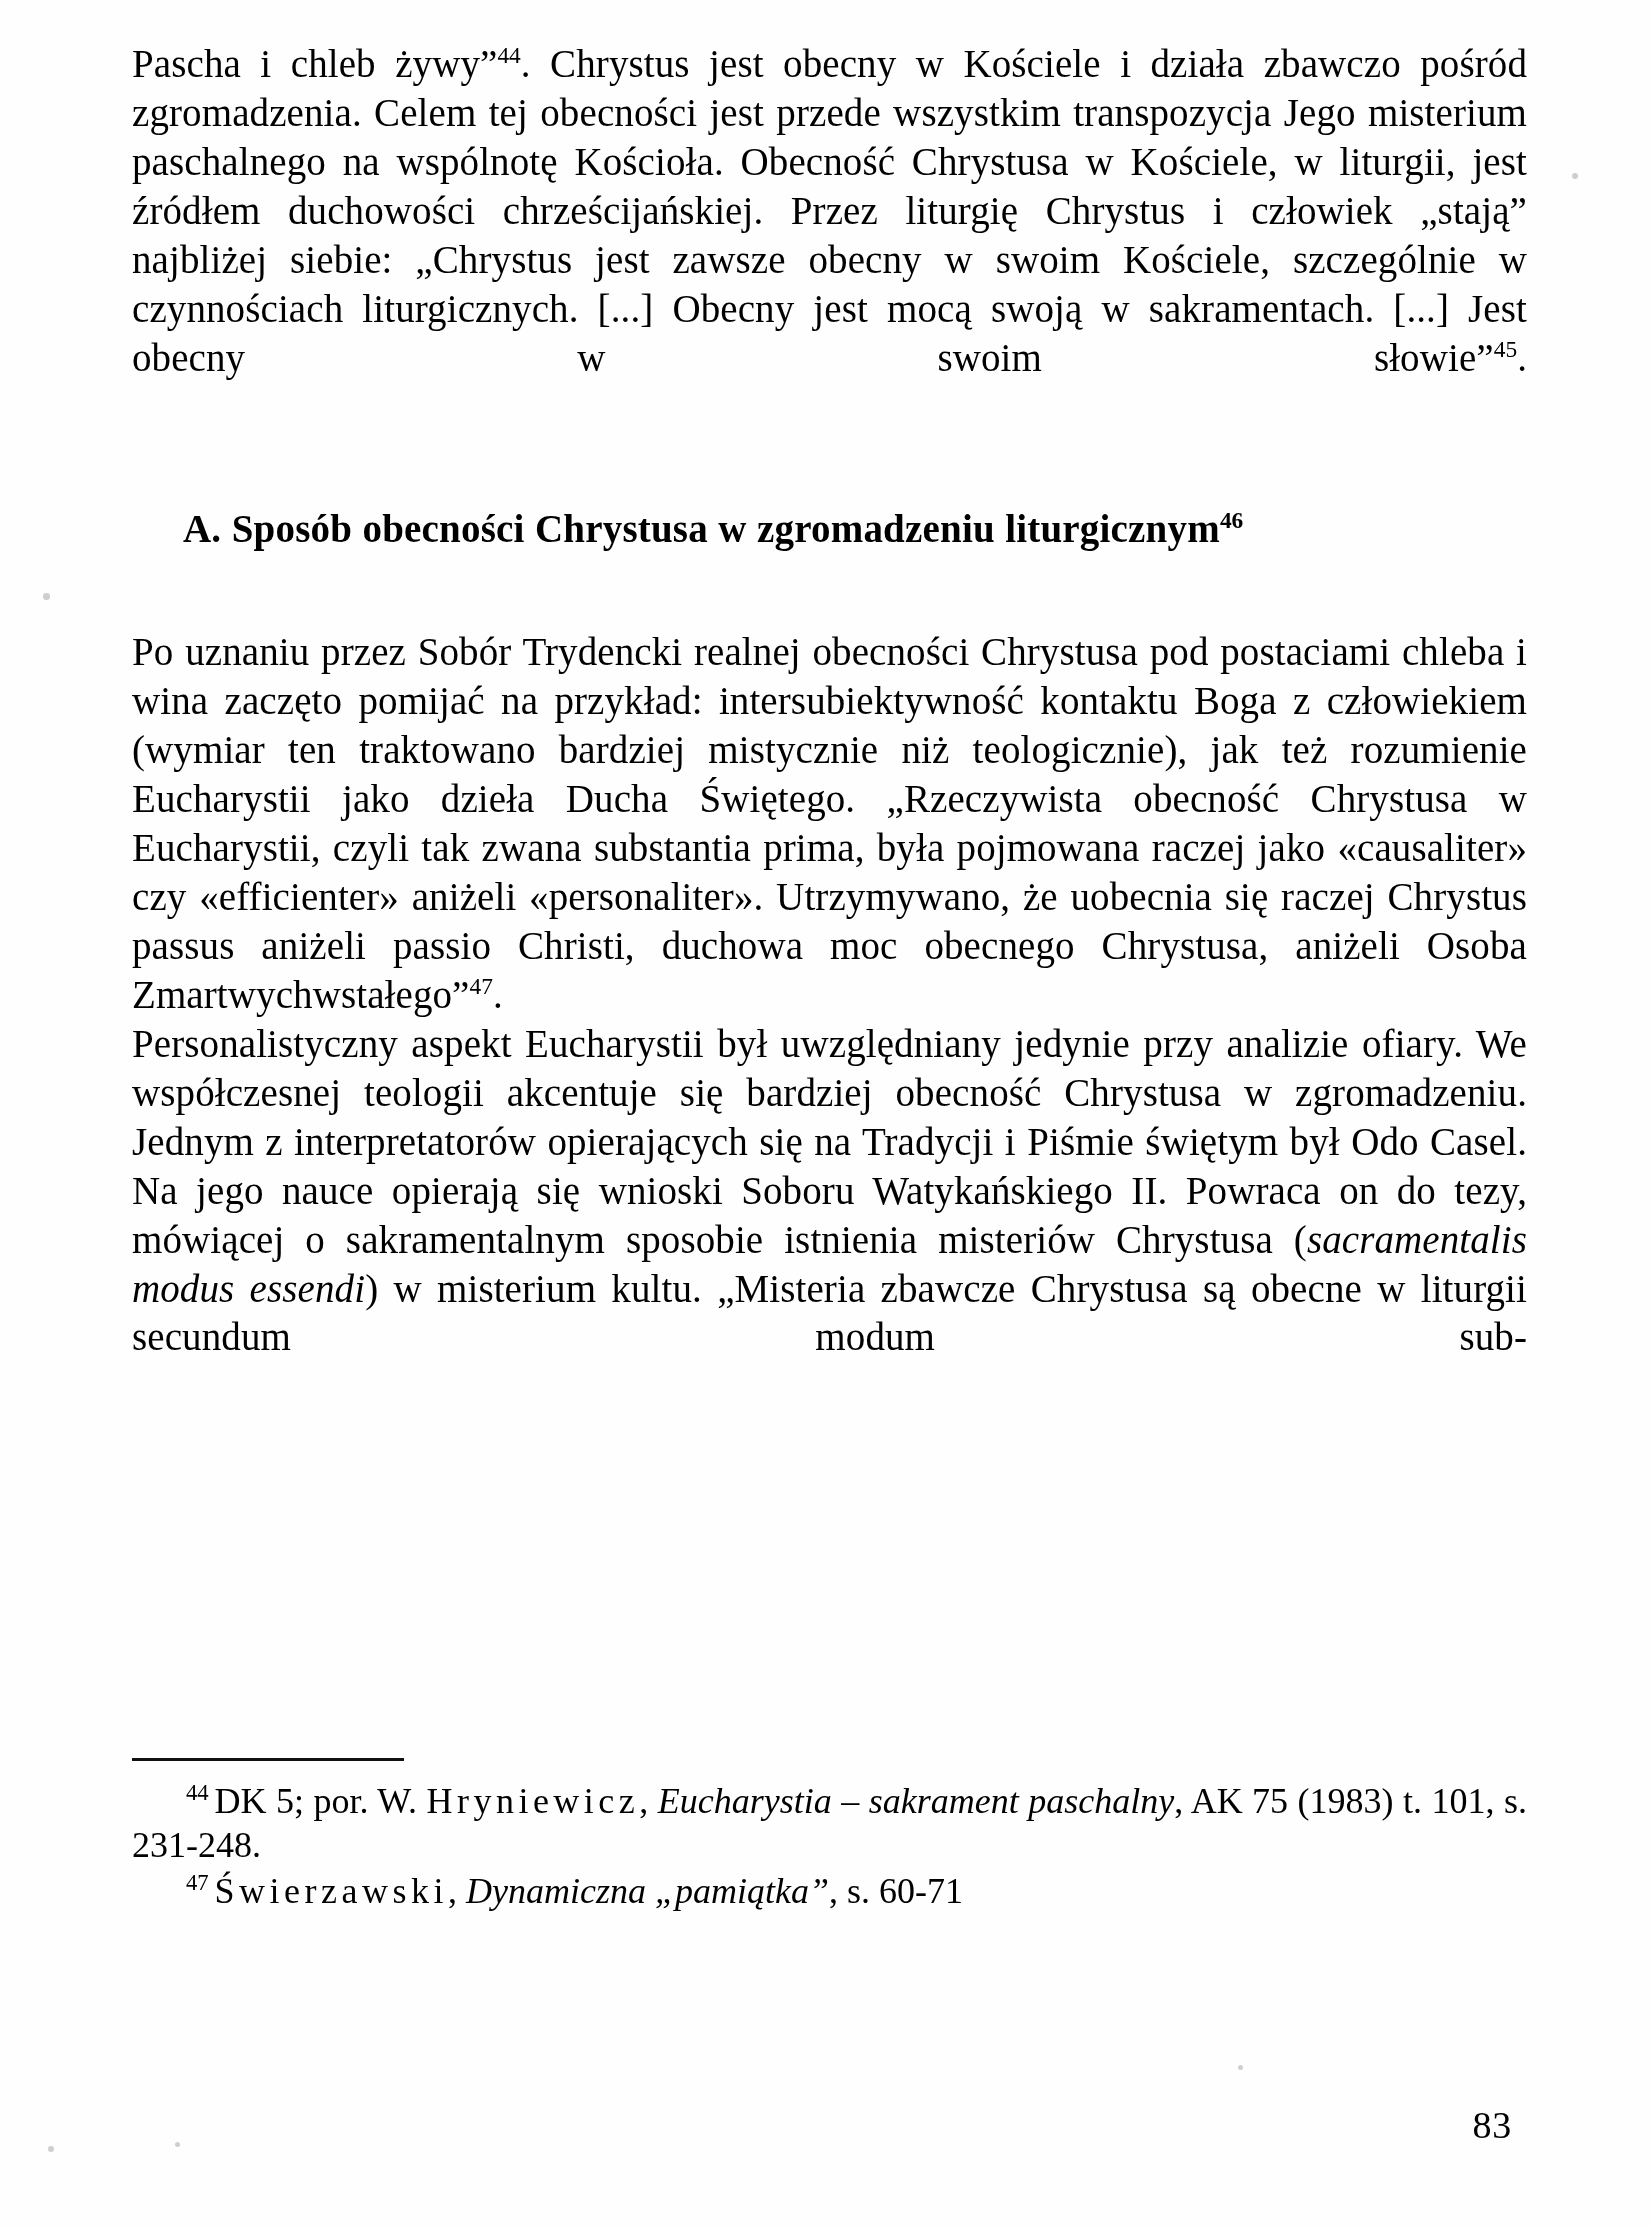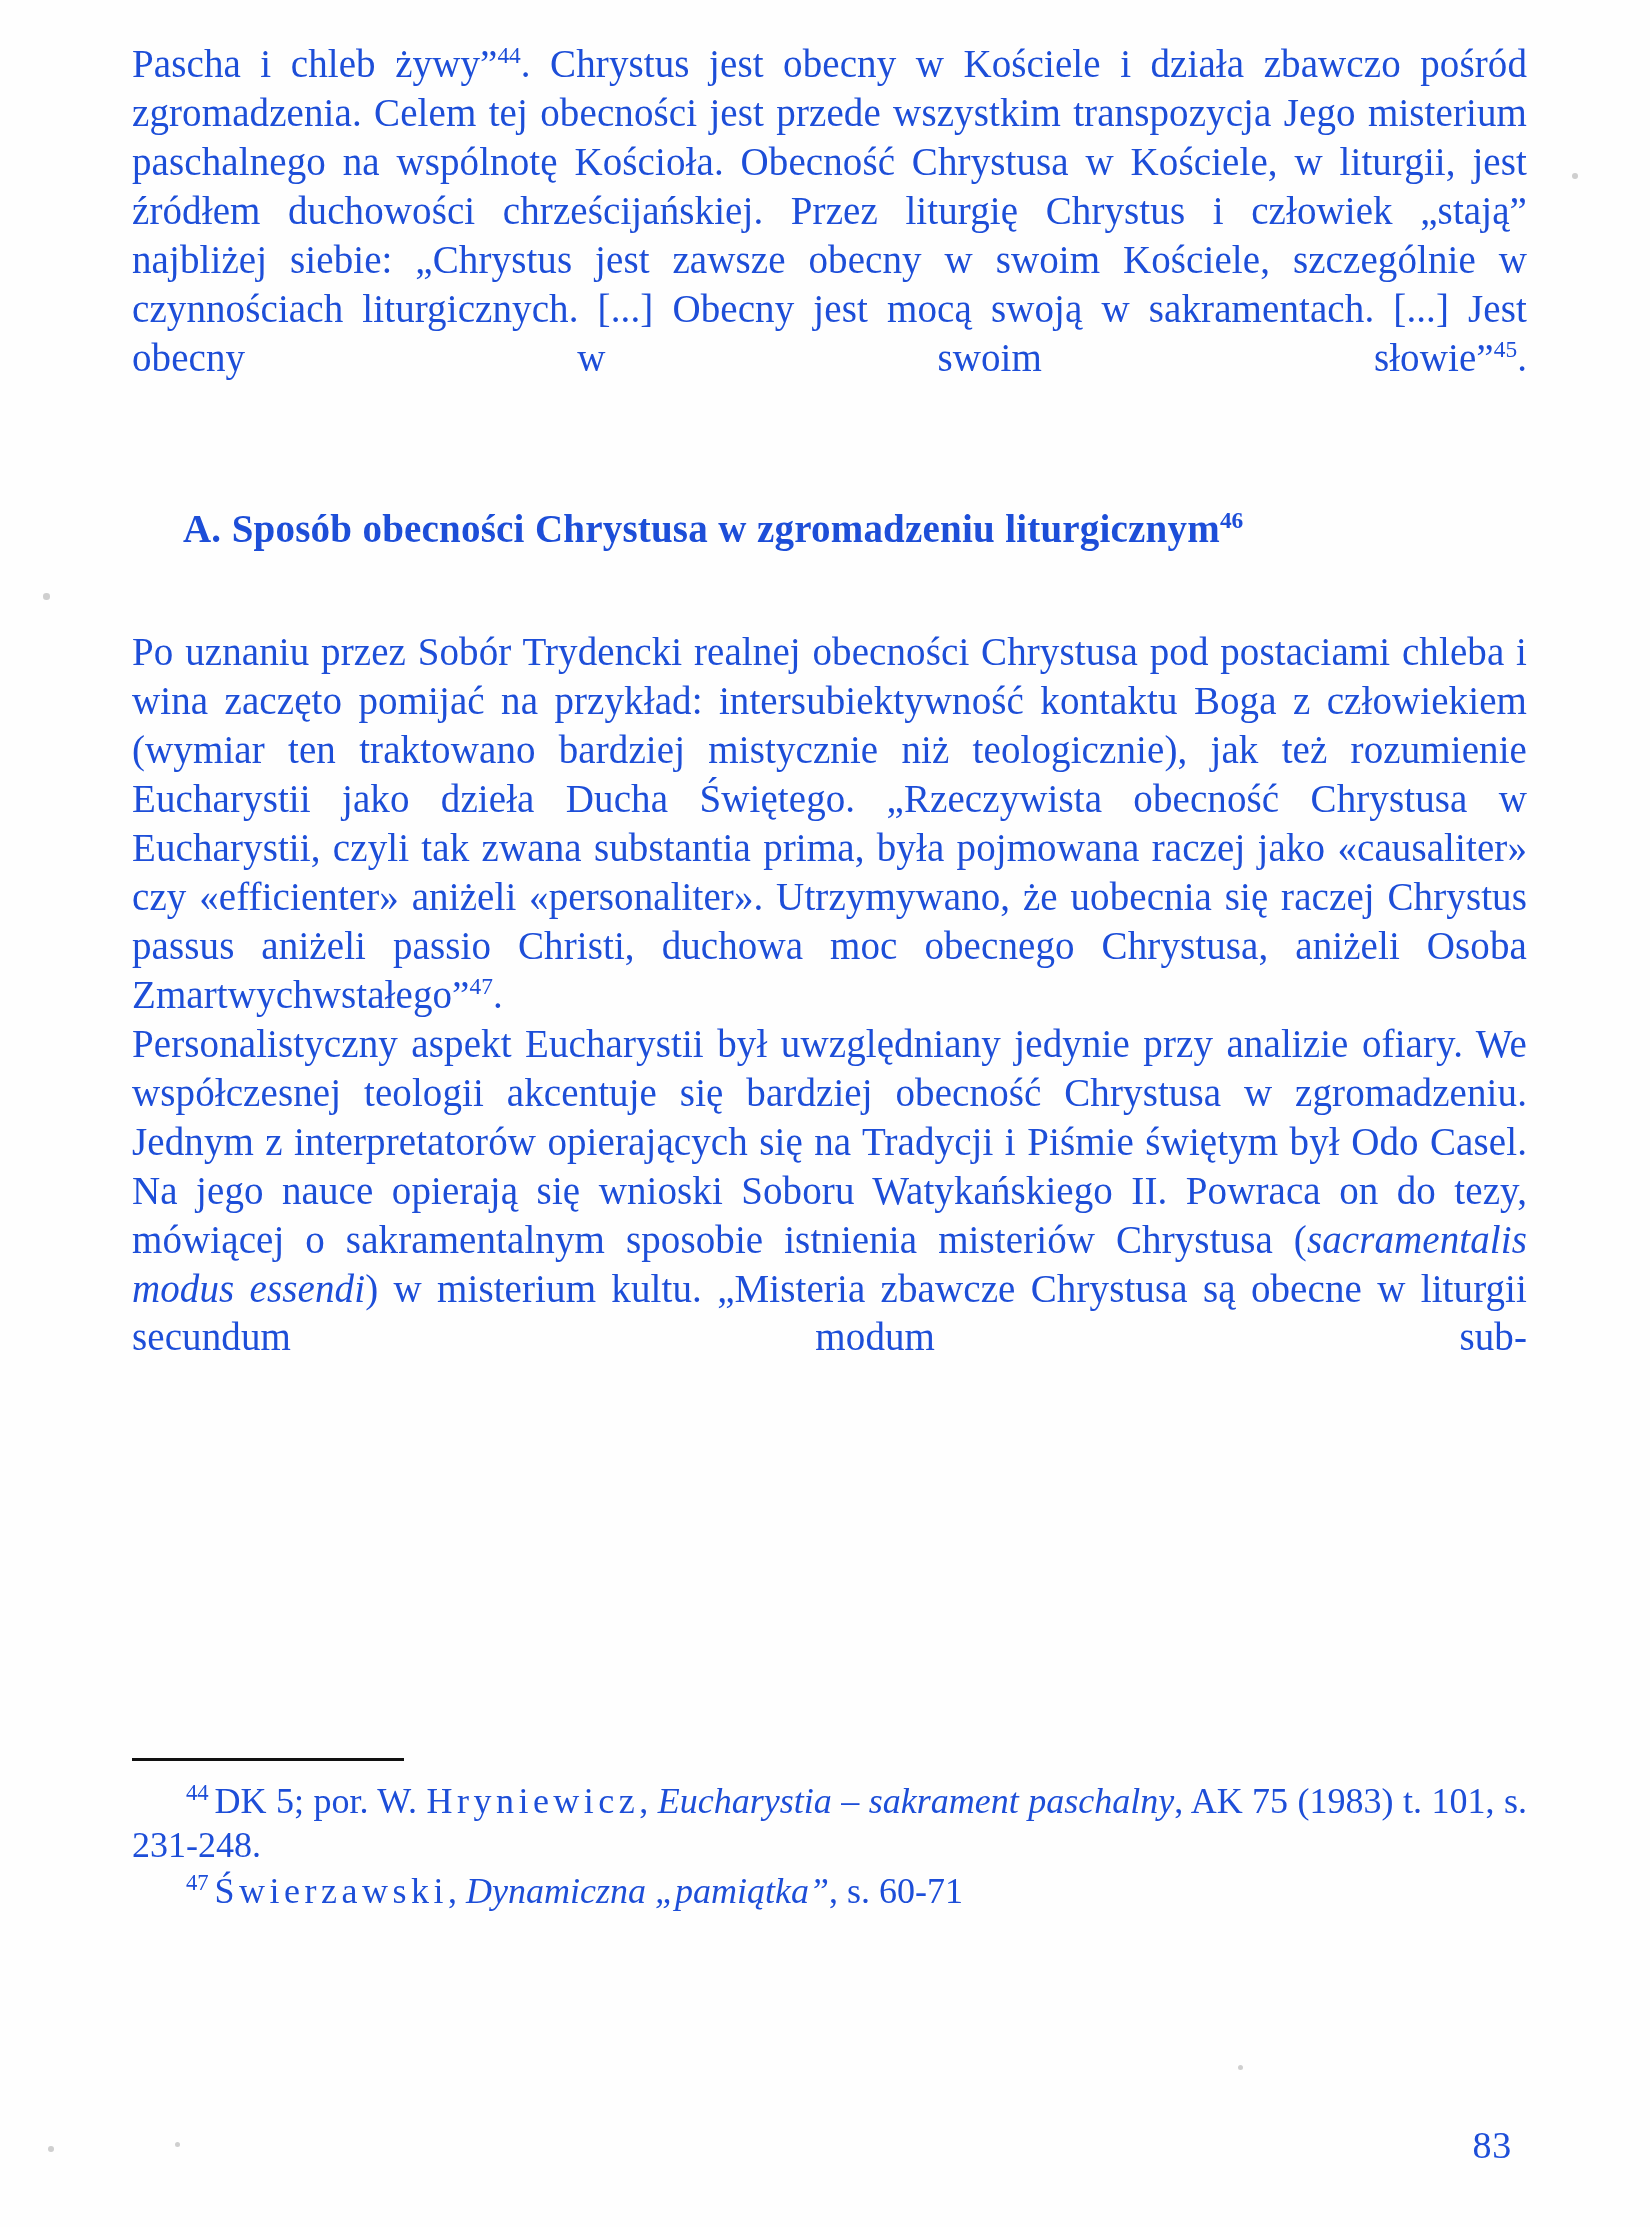--- a/index.html
+++ b/index.html
@@ -8,21 +8,21 @@
     padding: 0;
     background: #ffffff;
   }
 
   .page {
     position: relative;
     width: 1651px;
     height: 2227px;
     margin: 0 auto;
     background: #fefefe;
-    color: #1d4ed8;
+    color: #000000;
     font-family: "Liberation Serif", "DejaVu Serif", serif;
     overflow: hidden;
     box-sizing: border-box;
   }
 
   
   .column {
     position: absolute;
     left: 132px;
     top: 0;
@@ -117,21 +117,21 @@
   }
 
   .it {
     font-style: italic;
   }
 
   
   .page-number {
     position: absolute;
     right: 139px;
-    bottom: 60px;
+    bottom: 80px;
     font-size: 38px;
     letter-spacing: 0.8px;
   }
 
   
   .speckle {
     position: absolute;
     background: #cfcfcf;
     border-radius: 50%;
     pointer-events: none;

